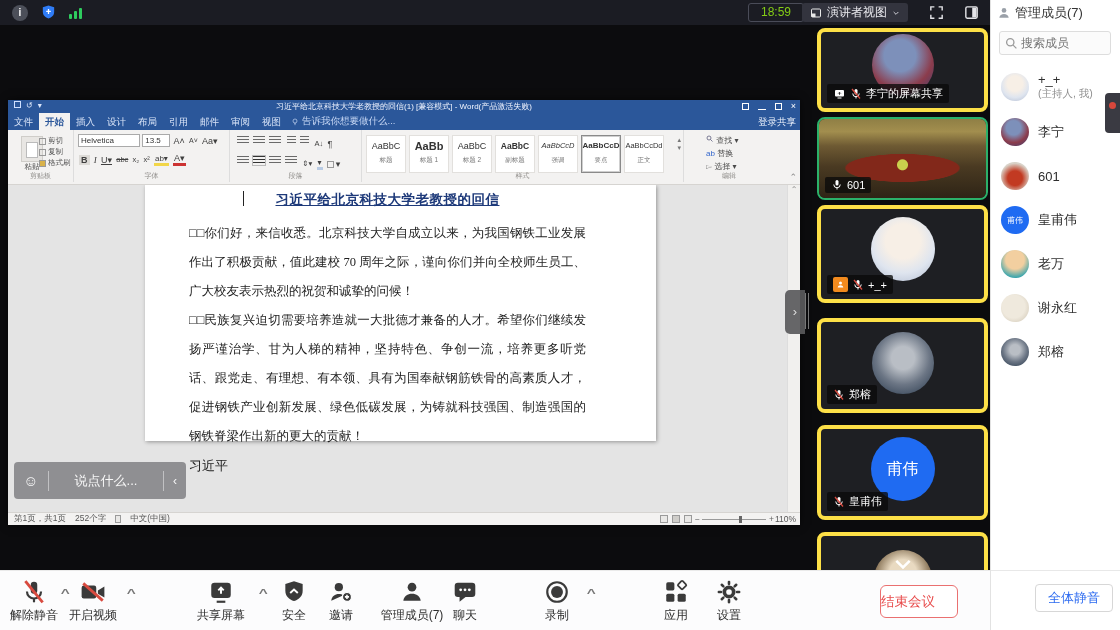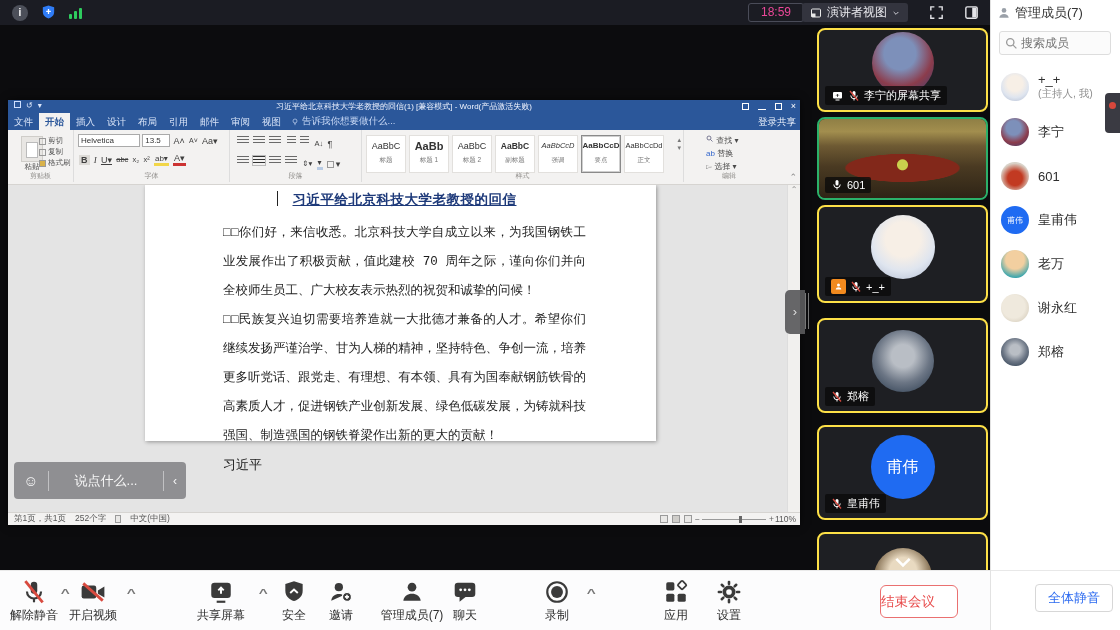--- a/index.html
+++ b/index.html
@@ -6,21 +6,21 @@
 html,body{width:1120px;height:630px;overflow:hidden}
 body{font-family:"Liberation Sans",sans-serif;background:#0b0b0d;position:relative}
 #app{position:absolute;left:0;top:0;width:1120px;height:630px}
 
 
 .topbar{position:absolute;left:0;top:0;width:990px;height:25px;background:#1b1c23;display:flex;align-items:center}
 .tb-ic{display:flex;align-items:center;justify-content:center;margin-left:12px}
 .info-circ{width:16px;height:16px;border-radius:50%;background:#4c4f59;color:#fff;font-size:10px;font-weight:bold;text-align:center;line-height:16px}
 .sigbars{display:flex;align-items:flex-end;gap:2px;height:12px}
 .sigbars i{display:block;width:3px;background:#2ecc5e;border-radius:1px}
-.timebox{position:absolute;left:748px;top:3px;width:56px;height:19px;border:1px solid #4a4c58;border-radius:3px;color:#ec4899;font-size:12px;text-align:center;line-height:17px}
+.timebox{position:absolute;left:748px;top:3px;width:56px;height:19px;border:1px solid #4a4c58;border-radius:3px;color:#84cc16;font-size:12px;text-align:center;line-height:17px}
 .viewbtn{position:absolute;left:802px;top:3px;height:19px;background:#33343e;border-radius:3px;display:flex;align-items:center;gap:5px;padding:0 8px;color:#e9e9ee;font-size:12px}
 .tb-tool{position:absolute;top:4px}
 
 
 .share{position:absolute;left:0;top:25px;width:810px;height:545px;background:#0c0c0e}
 .ww{position:absolute;left:8px;top:75px;width:792px;height:425px;background:#fff;box-shadow:0 0 8px rgba(0,0,0,.6)}
 .wtitle{height:13px;background:#2b579a;position:relative;color:#cfe0ff;font-size:8px}
 .wtitle .ttl{position:absolute;left:0;right:0;top:1px;text-align:center;color:#f0f4ff;font-size:8px;white-space:nowrap;overflow:hidden}
 .qa{position:absolute;left:6px;top:1px;display:flex;gap:5px;color:#dce6fa;font-size:8px}
 .winbtns{position:absolute;right:4px;top:1px;display:flex;gap:9px;align-items:center;color:#fff;font-size:9px}
@@ -42,39 +42,39 @@
 .fbox{display:inline-block;border:1px solid #aaa;background:#fff;font-size:8px;color:#333;padding:0 2px;height:13px;line-height:12px;vertical-align:middle}
 .fbtn{display:inline-block;margin:0 1px;font-size:9px;color:#3f3f3f;vertical-align:middle}
 .bars{display:inline-block;width:12px;height:9px;margin:1px 2px;background:repeating-linear-gradient(180deg,#6a6a6a 0 1px,transparent 1px 3px)}
 .stylechip{position:absolute;top:5px;width:40px;height:38px;text-align:center;border:1px solid transparent;background:#fff;border:1px solid #e2e0dd}
 .stylechip .smp{font-size:9px;color:#333;line-height:20px;white-space:nowrap;overflow:hidden}
 .stylechip .snm{font-size:6.5px;color:#777;white-space:nowrap}
 .stylechip.sel{border:1px solid #8a8a8a;box-shadow:0 0 0 1px #cfcfcf inset}
 .editrow{font-size:8px;color:#4a4a4a;line-height:13px;white-space:nowrap}
 
 .docarea{height:327px;background:#e4e4e4;position:relative;overflow:hidden}
-.page{position:absolute;left:137px;top:0;width:511px;height:256px;background:#fff;box-shadow:1px 1px 4px rgba(0,0,0,.35);padding:6px 70px 0 78px;font-family:Liberation Mono, monospace;color:#1d1d1d}
+.page{position:absolute;left:137px;top:0;width:511px;height:256px;background:#fff;box-shadow:1px 1px 4px rgba(0,0,0,.35);padding:6px 70px 0 44px;font-family:Liberation Serif, serif;color:#1d1d1d}
 .dtitle{text-align:center;font-size:13.5px;font-weight:bold;color:#1e3a7a;text-decoration:underline;margin-bottom:10px;letter-spacing:.5px;position:relative}
 .dcaret{position:absolute;left:54px;top:0;width:1px;height:15px;background:#222}
 .dline{font-size:12.5px;line-height:29px;text-align:justify}
 .dsig{font-size:13px;line-height:29px;}
 .docscroll{position:absolute;right:0;top:0;width:13px;height:327px;background:#f1f0ee;border-left:1px solid #ddd;text-align:center;color:#888;font-size:8px}
 .wstatus{height:13px;background:#f3f2f1;border-top:1px solid #d6d4d1;display:flex;align-items:center;font-size:8.5px;color:#555;padding:0 6px;gap:9px;position:relative}
 .zoomline{position:absolute;right:34px;top:6px;width:64px;height:1px;background:#9a9a9a}
 .zoomhandle{position:absolute;right:58px;top:3px;width:3px;height:7px;background:#666}
 .vsq{display:inline-block;width:8px;height:8px;border:1px solid #9a9a9a;background:#e9e8e6}
 
 .chatfloat{position:absolute;left:14px;top:437px;width:172px;height:37px;background:rgba(125,125,128,.82);border-radius:4px;display:flex;align-items:center;color:#f7f7f7}
 .cfdiv{width:1px;height:20px;background:rgba(255,255,255,.45)}
 .handle{position:absolute;right:5px;top:265px;width:20px;height:44px;background:rgba(90,90,92,.92);border-radius:5px 0 0 5px;color:#ddd;font-size:13px;text-align:center;line-height:44px}
 .grip{position:absolute;right:0;top:268px;width:5px;height:36px;background:linear-gradient(90deg,#777 0 1px,transparent 1px 3px,#777 3px 4px,transparent 4px)}
 
 
 .vcol{position:absolute;left:815px;top:25px;width:175px;height:545px;overflow:hidden}
-.vcard{position:absolute;left:2px;width:171px;background:#1e1f23;border:2px solid #fde047;border-radius:8px;overflow:hidden}
+.vcard{position:absolute;left:2px;width:171px;background:#1e1f23;border:4px solid #fde047;border-radius:8px;overflow:hidden}
 .vcard.active{border:2px solid #2bb16a}
 .vavatar{position:absolute;left:50%;transform:translateX(-50%);border-radius:50%}
 .vlabel{position:absolute;left:6px;bottom:5px;display:flex;align-items:center;gap:4px;background:rgba(10,10,10,.78);color:#fff;font-size:11px;padding:2px 6px;border-radius:2px;white-space:nowrap}
 .hostbadge{width:15px;height:15px;background:#f28a1e;border-radius:2px;display:flex;align-items:center;justify-content:center}
 .roombg{position:absolute;inset:0;background:
  radial-gradient(circle at 50% 58%,#c9d14d 0 5px,rgba(0,0,0,0) 6px),
  radial-gradient(ellipse 58% 30% at 50% 62%,#82281a 0 58%,rgba(0,0,0,0) 60%),
  linear-gradient(180deg,#8f7f45 0%,#a28e4e 16%,#6e5a33 34%,#4a3a22 60%,#2e2416 100%)}
 .chev-btn{position:absolute;left:50%;top:22px;transform:translateX(-50%)}
 

